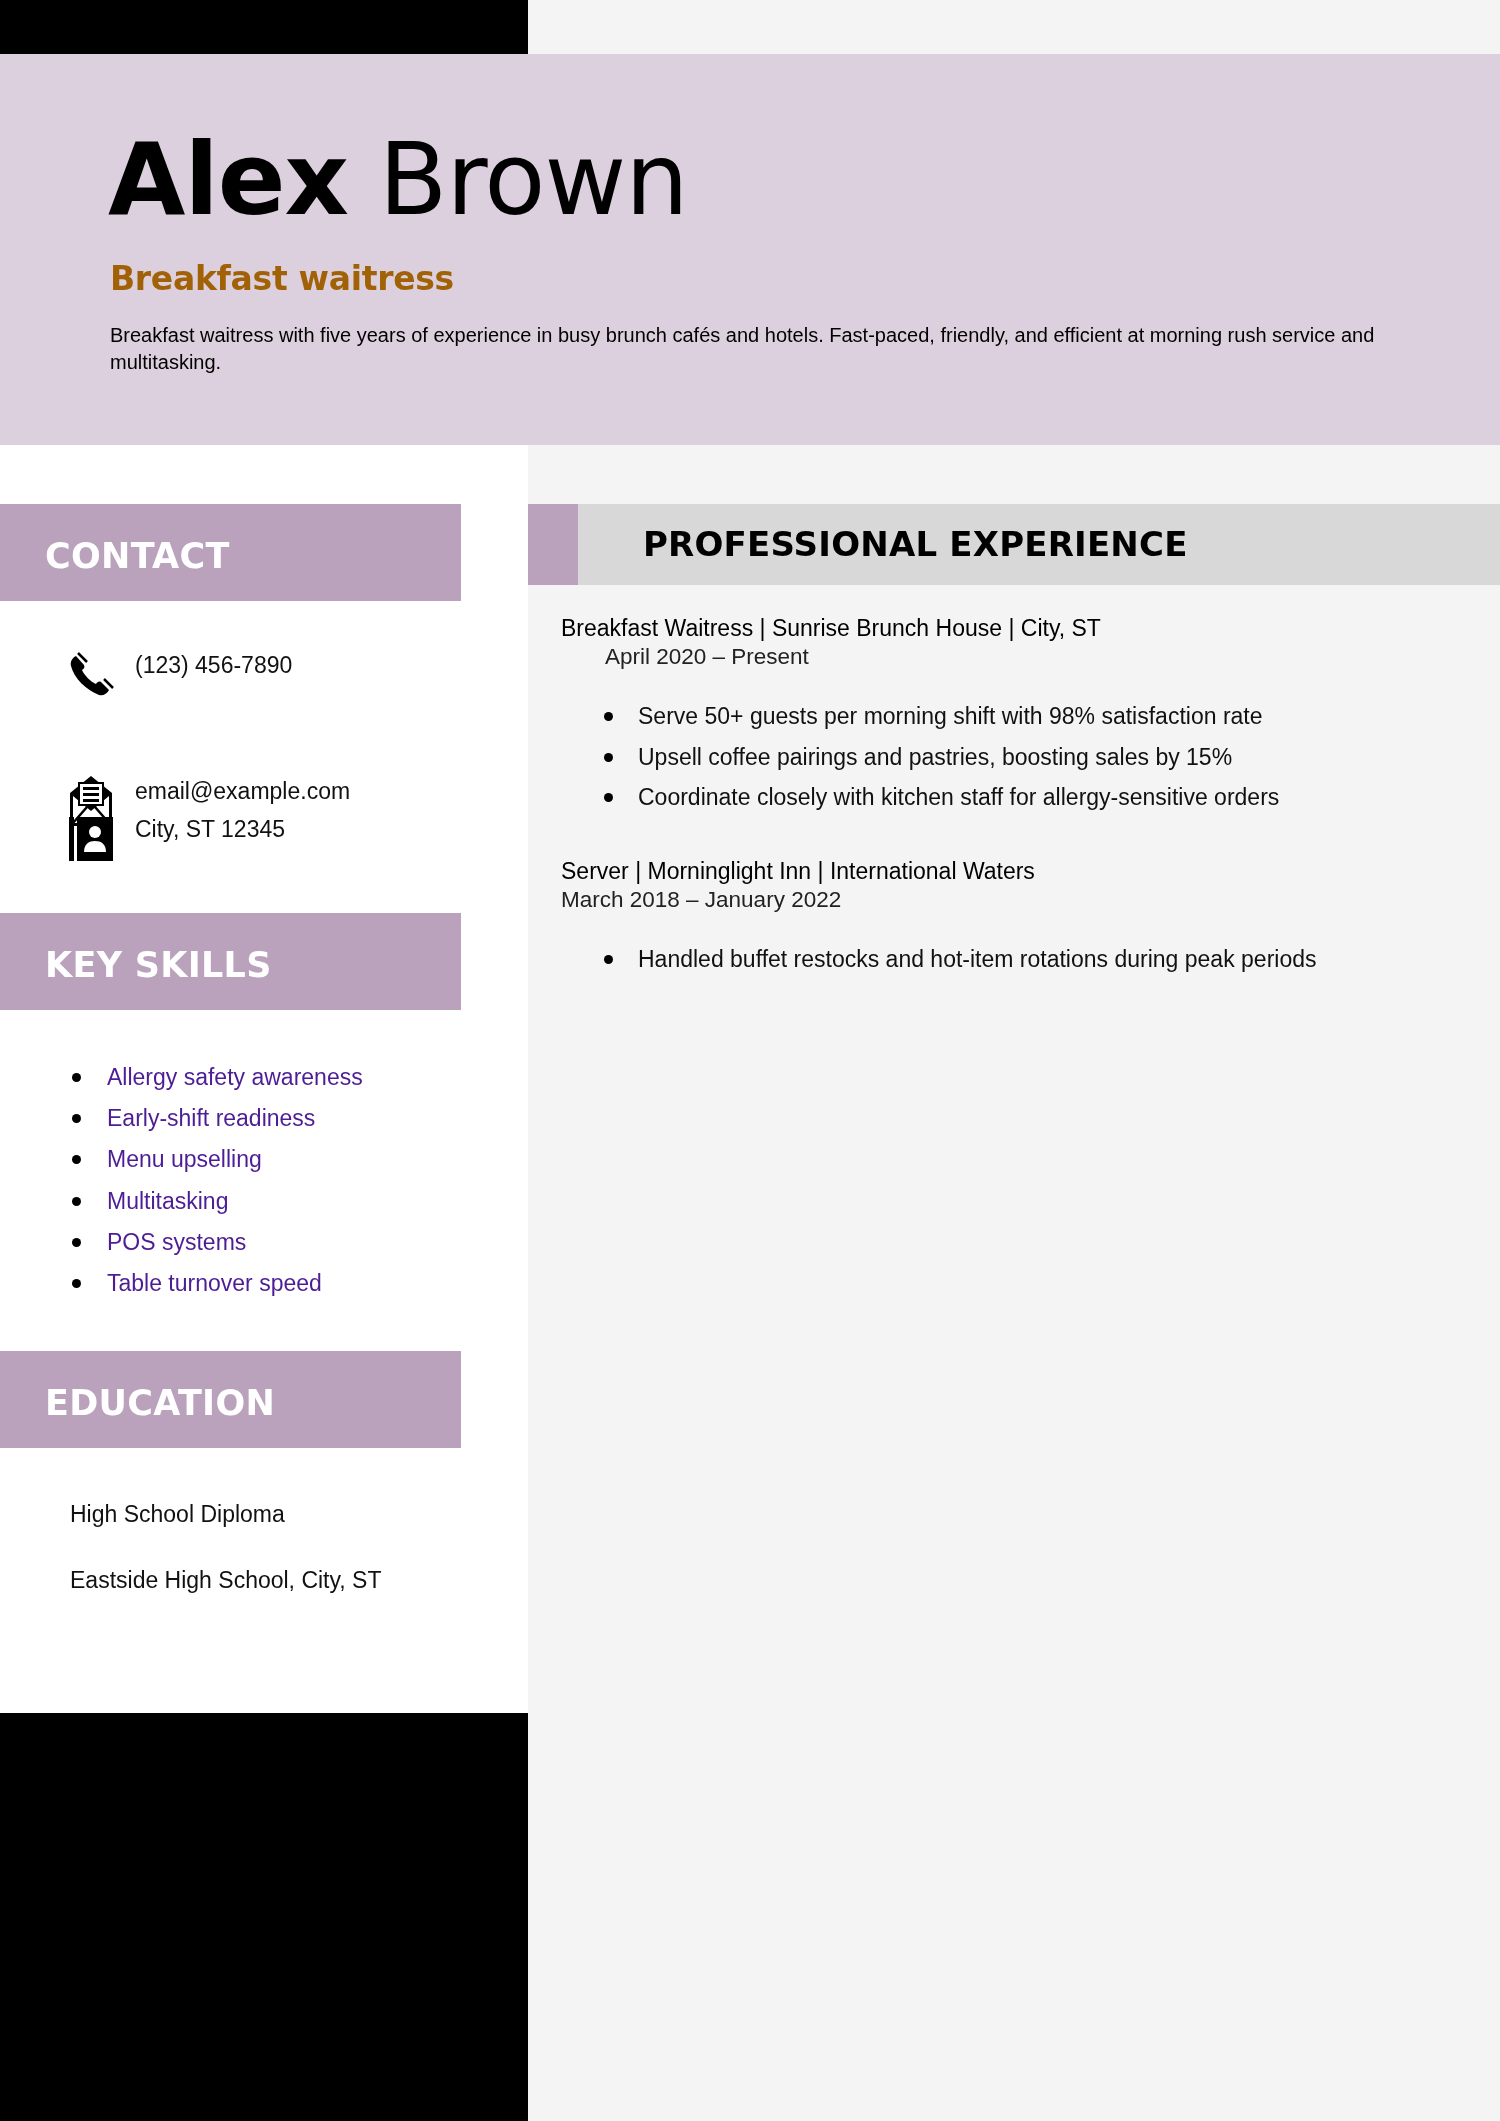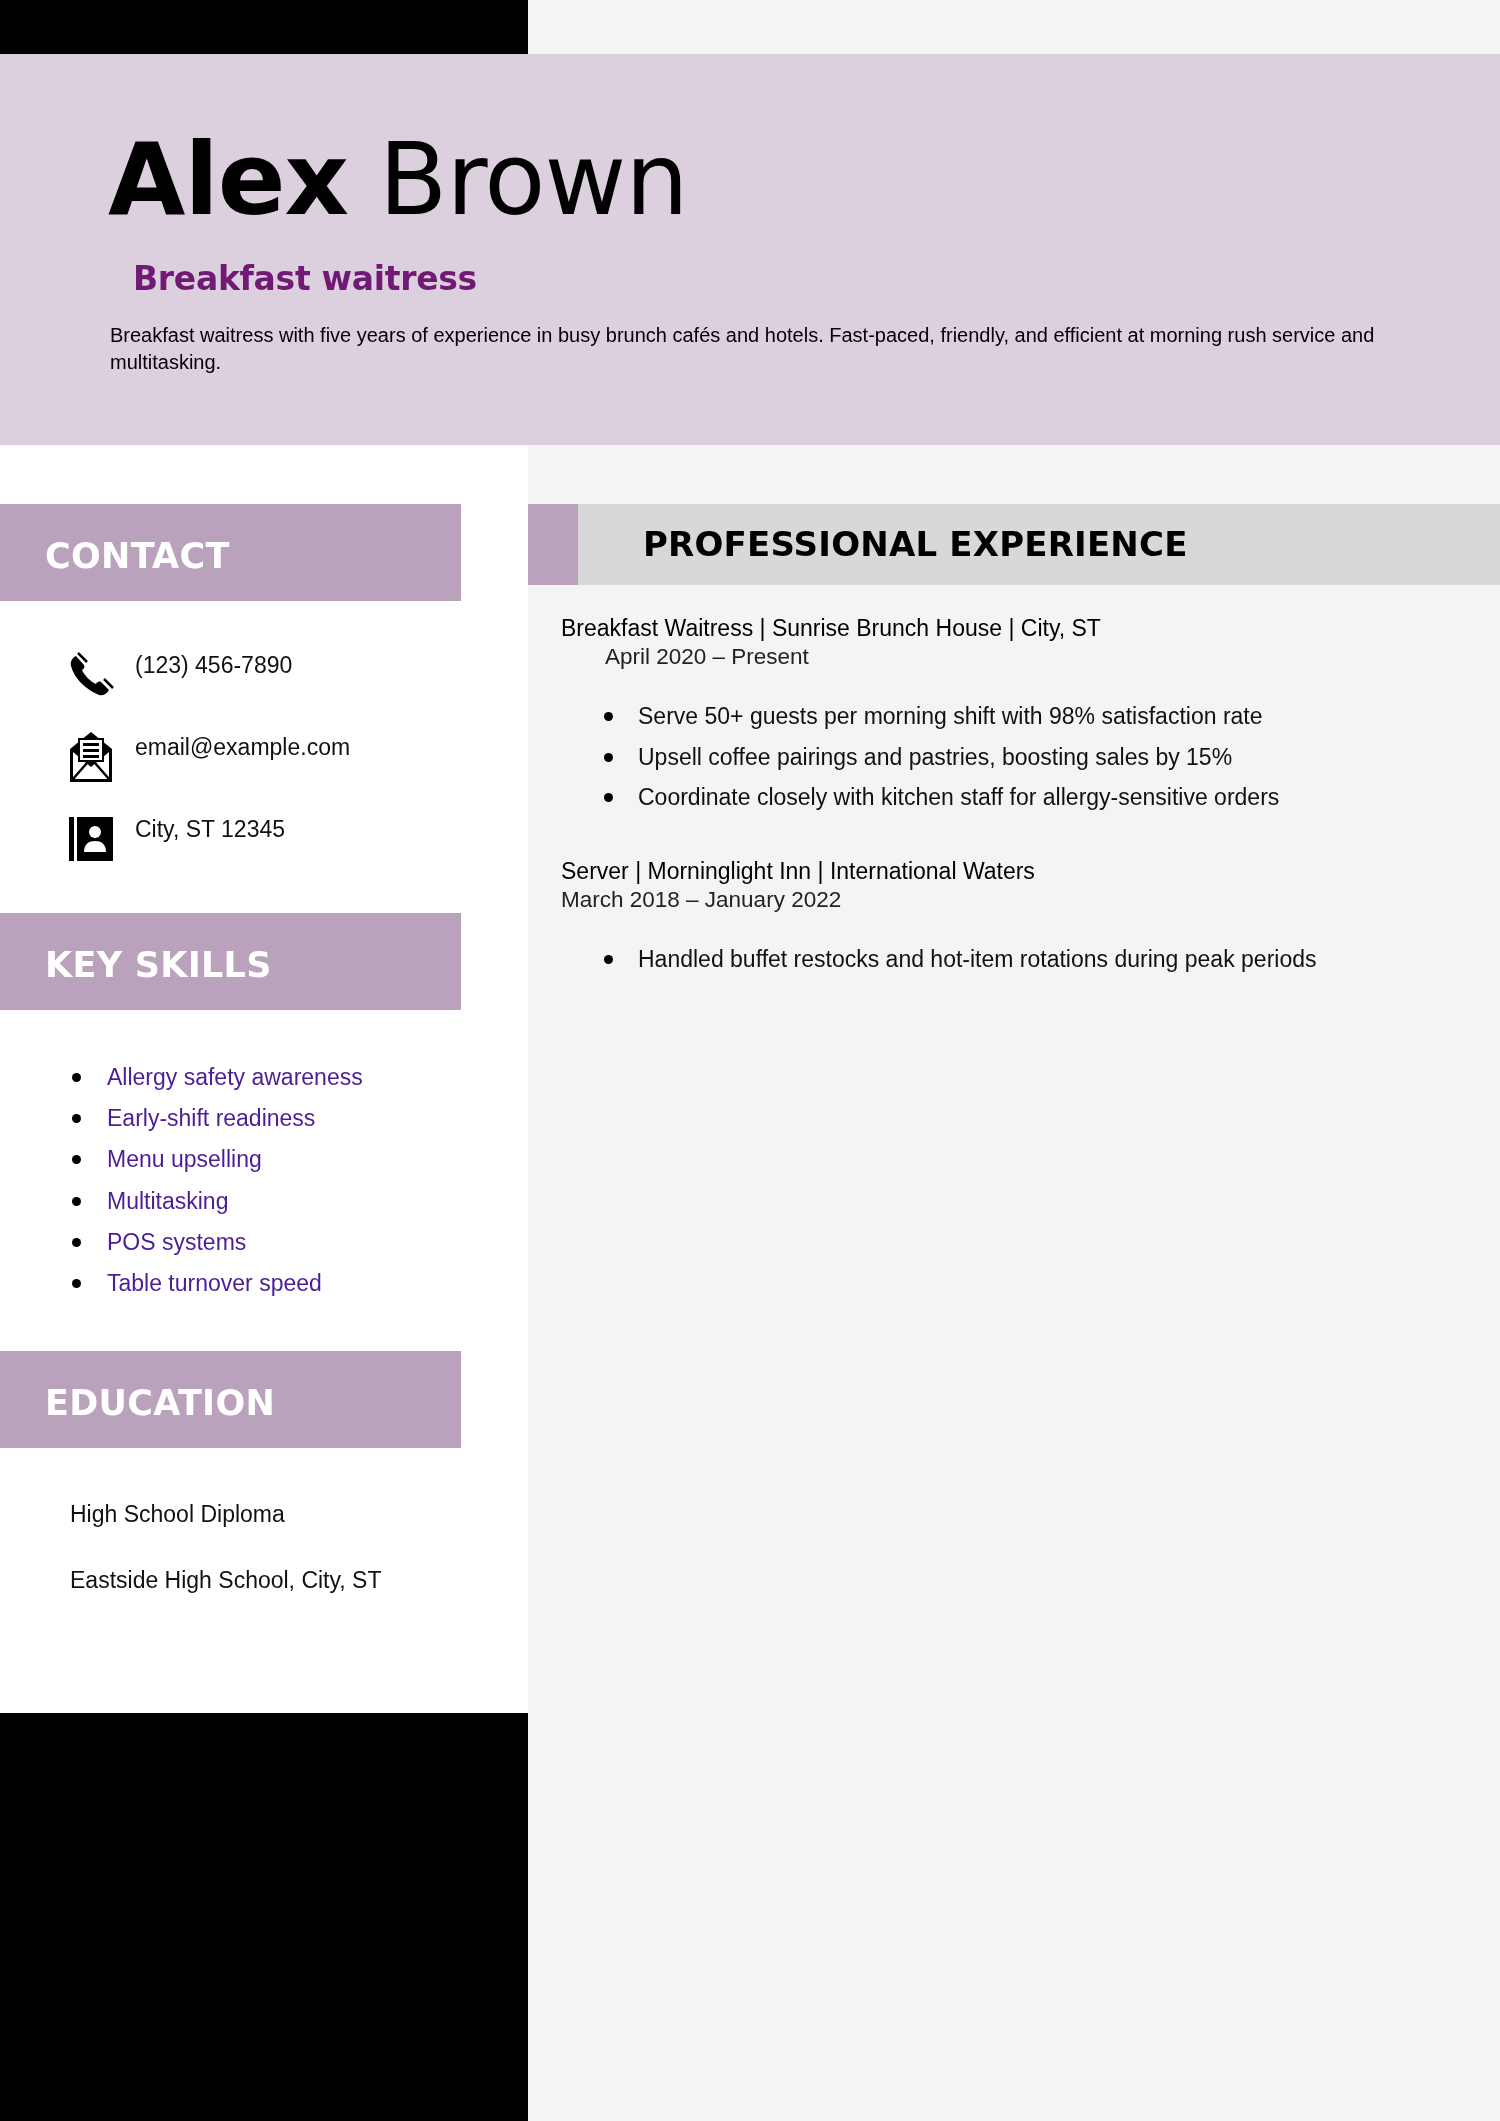--- a/index.html
+++ b/index.html
@@ -11,36 +11,36 @@
   
   .left-col { left: 0; top: 0; width: 528px; height: 2121px; background: #ffffff; }
   .black-top { left: 0; top: 0; width: 528px; height: 54px; background: #000; }
   .black-bottom { left: 0; top: 1713px; width: 528px; height: 408px; background: #000; }
 
   
   .header { left: 0; top: 54px; width: 1500px; height: 391px; background: #ddd0de; }
   .name { left: 108px; top: 120px; font-family: "DejaVu Sans", sans-serif; font-size: 100px; line-height: 120px; color: #000; letter-spacing: -1px; white-space: nowrap; }
   .name .first { font-weight: bold; }
   .name .last { font-weight: normal; }
-  .job-title { left: 110px; top: 258px; font-family: "DejaVu Sans", sans-serif; font-weight: bold; font-size: 33px; line-height: 42px; color: #701a75; white-space: nowrap; letter-spacing: -0.3px; margin-left: 23px; }
+  .job-title { left: 110px; top: 258px; font-family: "DejaVu Sans", sans-serif; font-weight: bold; font-size: 33px; line-height: 42px; color: #a16207; white-space: nowrap; letter-spacing: -0.3px; }
   .summary { left: 110px; top: 322px; width: 1300px; font-family: "Liberation Sans", sans-serif; font-size: 20px; line-height: 27px; color: #000; }
 
   
   .section-bar { left: 0; width: 461px; height: 97px; background: #baa2bd; }
   .section-bar .label { position: absolute; left: 45px; top: 0; height: 105px; line-height: 105px; font-family: "DejaVu Sans", sans-serif; font-weight: bold; font-size: 35px; color: #ffffff; letter-spacing: 0.3px; }
   .bar-contact { top: 504px; }
   .bar-skills { top: 913px; }
   .bar-education { top: 1351px; }
 
   
   .contact-row { left: 68px; height: 46px; display: flex; align-items: flex-start; }
   .contact-row .icon { width: 46px; height: 46px; display: flex; align-items: center; justify-content: center; }
   .contact-row .text { margin-left: 21px; font-size: 23px; color: #111; white-space: nowrap; }
   .row-phone { top: 652px; }
-  .row-email { top: 734px; }
+  .row-email { top: 778px; }
   .row-address { top: 816px; }
 
   
   .skills { left: 66px; top: 1060px; list-style: none; }
   .skills li { position: relative; height: 41.2px; line-height: 34px; font-size: 23px; color: #4c1d95; padding-left: 41px; white-space: nowrap; }
   .skills li::before { content: ""; position: absolute; left: 6px; top: 13px; width: 9px; height: 9px; border-radius: 50%; background: #000; }
 
   
   .edu-line { left: 70px; font-size: 23px; color: #111; white-space: nowrap; }
   .edu-degree { top: 1501px; }

